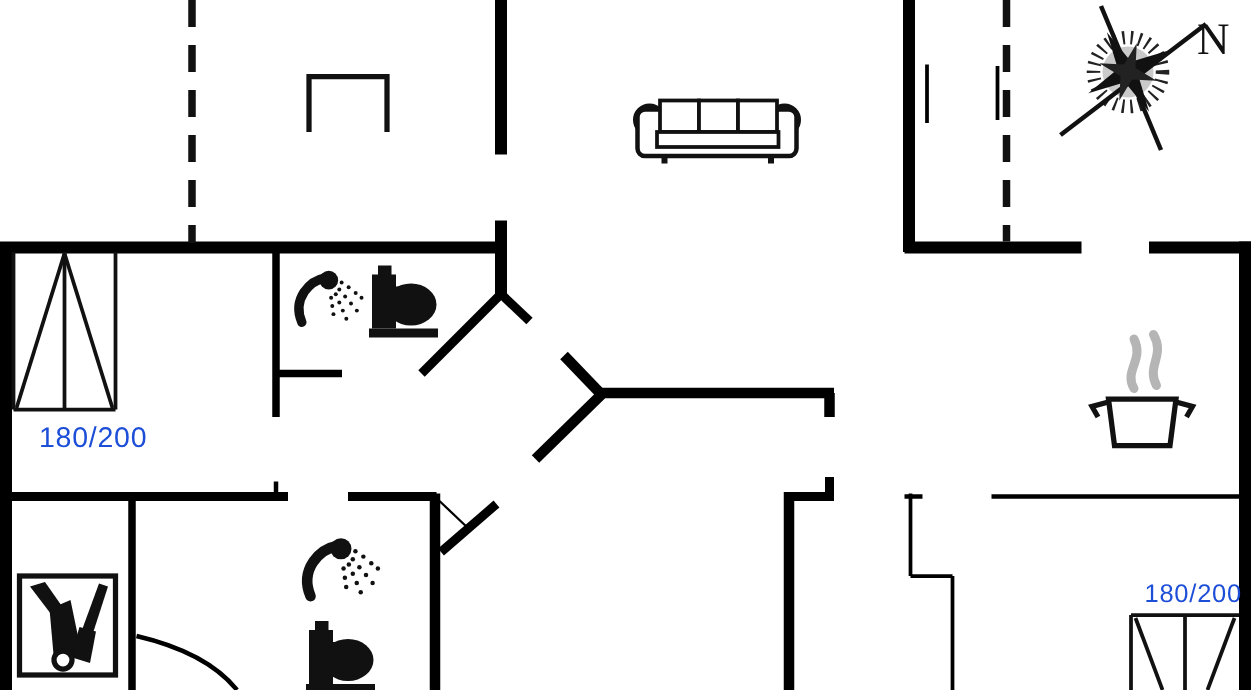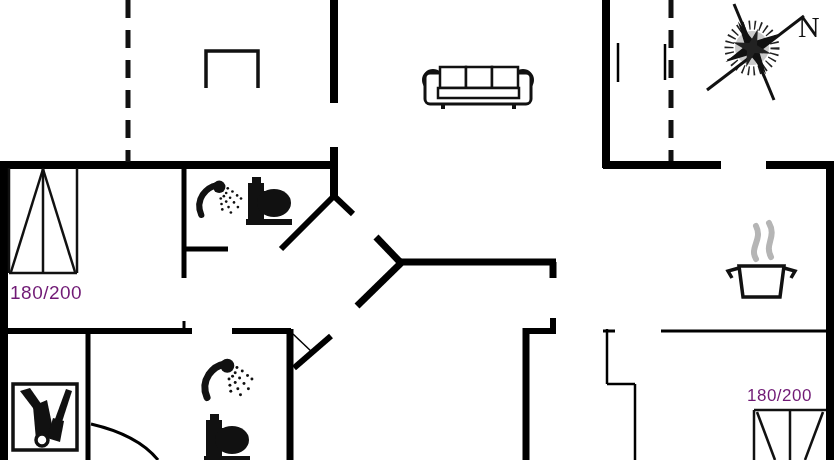--- a/index.html
+++ b/index.html
@@ -1,20 +1,20 @@
 <!DOCTYPE html>
 <html><head>
 <meta charset="utf-8">
 <style>
   html,body{margin:0;padding:0;background:#fff;}
   .stage{position:relative;width:834px;height:460px;background:#fff;overflow:hidden;
          font-family:"Liberation Sans",sans-serif;}
   .stage svg{position:absolute;left:0;top:0;}
-  .size-label{position:absolute;color:#701a75;font-size:19px;letter-spacing:0.5px;
-              font-family:"Liberation Sans",sans-serif;white-space:nowrap;}
+  .size-label{position:absolute;color:#1d4ed8;font-size:19px;letter-spacing:0.5px;
+              font-family:"Liberation Sans",sans-serif;white-space:nowrap;margin-left:16px;}
   .north-label{position:absolute;left:798px;top:10px;color:#111;font-size:30px;
                font-family:"Liberation Serif",serif;}
 </style>
 </head>
 <body>
 
 <div class="stage">
 
   <svg width="834" height="460" viewBox="0 0 834 460">
 

